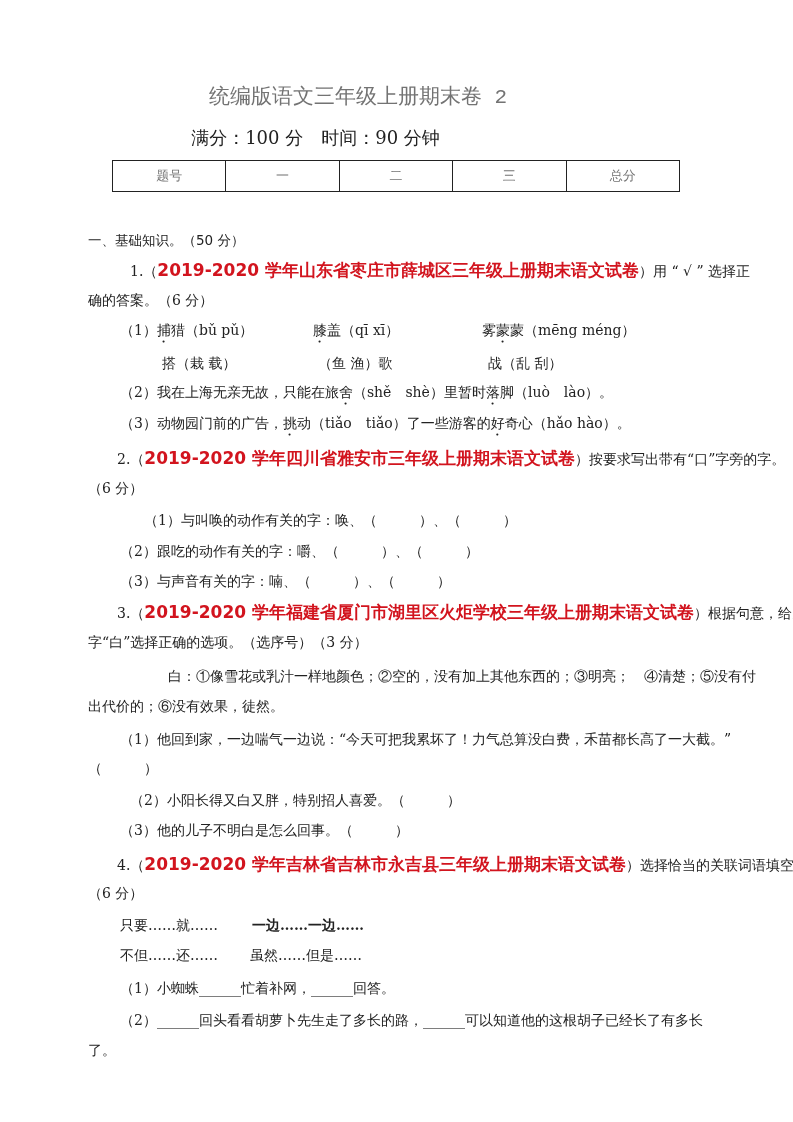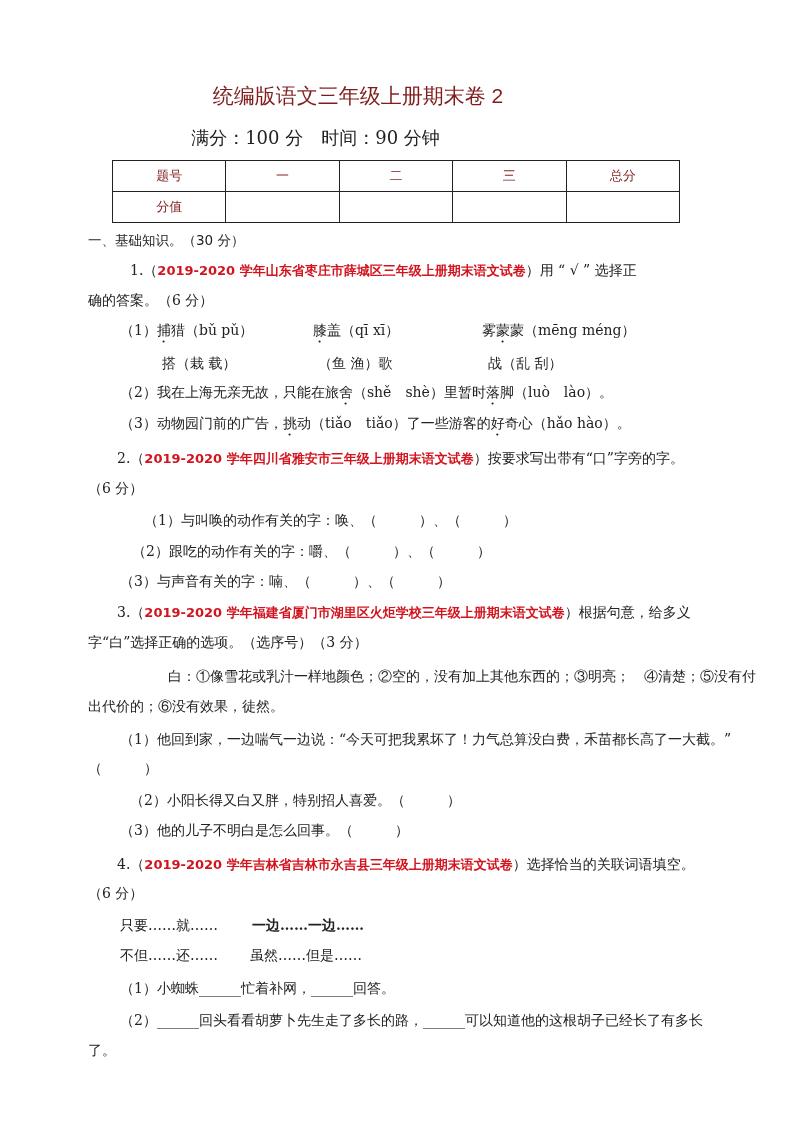--- a/index.html
+++ b/index.html
@@ -1,56 +1,49 @@
 <!DOCTYPE html>
 <html><head>
 <meta charset="utf-8">
 <style>
   html, body { margin: 0; padding: 0; background: #ffffff; }
   body { width: 793px; height: 1122px; position: relative; overflow: hidden;
          font-family: "DejaVu Serif", "Liberation Serif", serif; color: #222; }
   .abs { position: absolute; white-space: nowrap; }
   .title { top: 82px; left: 0; width: 716px; text-align: center; font-size: 21px;
-           font-family: Liberation Sans, sans-serif; color: #7f1d1d; }
+           font-family: Liberation Mono, monospace; color: #737373; }
   .subtitle { top: 126px; left: 0; width: 631px; text-align: center; font-size: 18px; color: #222; }
   table.score { position: absolute; left: 112px; top: 160px; width: 568px; border-collapse: collapse;
                 font-family: "DejaVu Sans", "Liberation Sans", sans-serif; font-size: 13px; }
-  table.score td { border: 1px solid #222; height: 30px; text-align: center; width: 20%; padding: 0; color: #7f1d1d; }
+  table.score td { border: 1px solid #222; height: 30px; text-align: center; width: 20%; padding: 0; color: #737373; }
   .line { font-size: 14px; line-height: 20px; }
   .sec { font-family: "DejaVu Sans", "Liberation Sans", sans-serif; font-size: 13.5px; }
-  .src { color: #d2141e; font-weight: bold; font-family: "DejaVu Sans", "Liberation Sans", sans-serif; font-size: 13px; }
+  .src { color: #d2141e; font-weight: bold; font-family: "DejaVu Sans", "Liberation Sans", sans-serif; font-size: 17px; }
   .dot { text-emphasis: filled dot #222; -webkit-text-emphasis: filled dot #222;
          text-emphasis-position: under right; -webkit-text-emphasis-position: under; }
 </style>
 </head>
 <body>
 
 <div class="abs title">统编版语文三年级上册期末卷 2</div>
 <div class="abs subtitle">满分：100 分　时间：90 分钟</div>
 
 <table class="score">
   <tbody>
       <tr>
     <td>题号</td>
     <td>一</td>
     <td>二</td>
     <td>三</td>
     <td>总分</td>
   </tr>
-  <tr>
-    <td>分值</td>
-    <td></td>
-    <td></td>
-    <td></td>
-    <td></td>
-  </tr>
 </tbody>
   </table>
 
-<div class="abs line sec" style="top:230px;left:88px;">一、基础知识。（30 分）</div>
+<div class="abs line sec" style="top:230px;left:88px;">一、基础知识。（50 分）</div>
 
 <div class="abs line" style="top:260px;left:130px;">
   <span>1.</span><span>（</span><span class="src">2019-2020 学年山东省枣庄市薛城区三年级上册期末语文试卷</span><span>）用 “ √ ” 选择正</span>
 </div>
 <div class="abs line" style="top:290px;left:88px;">确的答案。（6 分）</div>
 
 <div class="abs line" style="top:320px;left:120px;">
   <span>（1）</span><span class="dot">捕</span><span>猎（bǔ pǔ）</span>
 </div>
 <div class="abs line" style="top:320px;left:313px;">
@@ -69,21 +62,21 @@
 </div>
 <div class="abs line" style="top:413px;left:120px;">
   <span>（3）动物园门前的广告，</span><span class="dot">挑</span><span>动（tiǎo　tiǎo）了一些游客的</span><span class="dot">好</span><span>奇心（hǎo hào）。</span>
 </div>
 
 <div class="abs line" style="top:448px;left:117px;">
   <span>2.</span><span>（</span><span class="src">2019-2020 学年四川省雅安市三年级上册期末语文试卷</span><span>）按要求写出带有“口”字旁的字。</span>
 </div>
 <div class="abs line" style="top:478px;left:88px;">（6 分）</div>
 <div class="abs line" style="top:510px;left:120px;margin-left:24px;">（1）与叫唤的动作有关的字：唤、（　　　）、（　　　）</div>
-<div class="abs line" style="top:541px;left:132px;">（2）跟吃的动作有关的字：嚼、（　　　）、（　　　）</div>
+<div class="abs line" style="top:541px;left:120px;">（2）跟吃的动作有关的字：嚼、（　　　）、（　　　）</div>
 <div class="abs line" style="top:571px;left:120px;">（3）与声音有关的字：喃、（　　　）、（　　　）</div>
 
 <div class="abs line" style="top:602px;left:117px;">
   <span>3.</span><span>（</span><span class="src">2019-2020 学年福建省厦门市湖里区火炬学校三年级上册期末语文试卷</span><span>）根据句意，给多义</span>
 </div>
 <div class="abs line" style="top:632px;left:88px;">字“白”选择正确的选项。（选序号）（3 分）</div>
 <div class="abs line" style="top:666px;left:120px;margin-left:48px;">白：①像雪花或乳汁一样地颜色；②空的，没有加上其他东西的；③明亮；　④清楚；⑤没有付</div>
 <div class="abs line" style="top:696px;left:88px;">出代价的；⑥没有效果，徒然。</div>
 <div class="abs line" style="top:729px;left:120px;">（1）他回到家，一边喘气一边说：“今天可把我累坏了！力气总算没白费，禾苗都长高了一大截。”</div>
 <div class="abs line" style="top:758px;left:88px;">（　　　）</div>

